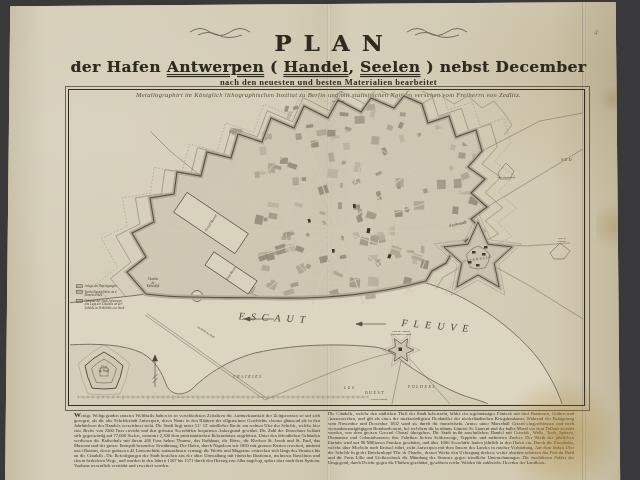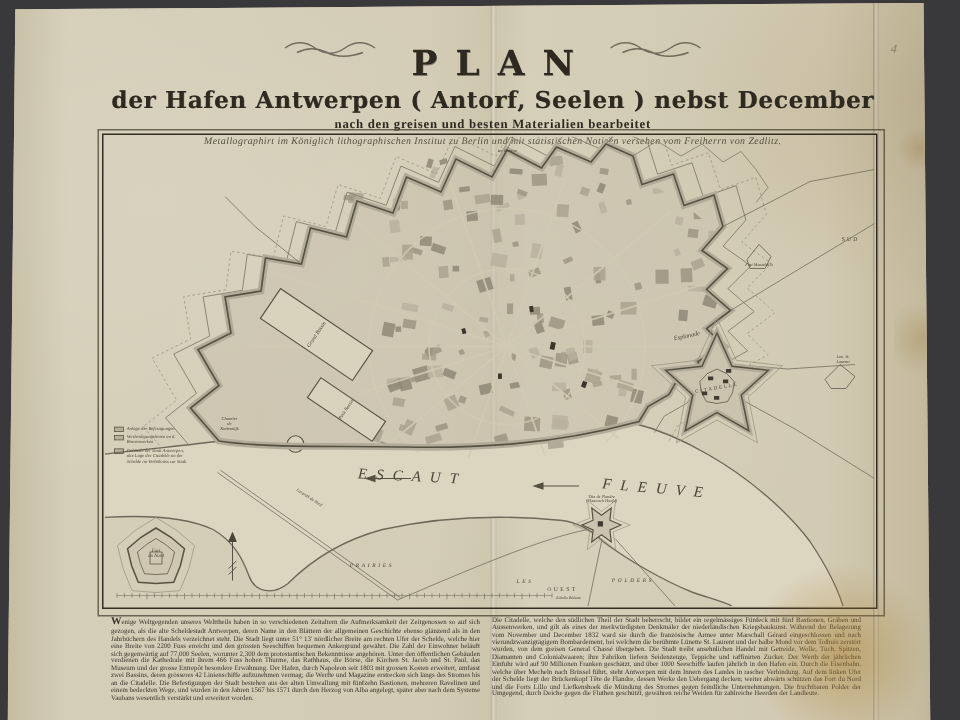--- a/index.html
+++ b/index.html
@@ -25,21 +25,21 @@
   #stain-tr{left:598px;top:84px;width:30px;height:30px;
     background:radial-gradient(circle,rgba(140,108,44,.25),rgba(140,108,44,0) 70%);}
   
   #title-block{position:absolute;left:70px;top:5px;width:517px;text-align:center;color:#2e2a20;}
   #title-main-row{display:flex;align-items:center;justify-content:center;gap:10px;}
   #title-main{font-size:23px;font-weight:bold;letter-spacing:12px;text-indent:12px;
     font-family:"DejaVu Serif",serif;text-shadow:.4px .4px 0 rgba(46,42,32,.5);margin-top:24px;}
   .flourish{opacity:.7;}
   #title-line2{font-size:15.5px;font-weight:bold;margin-top:1px;
     font-family:"DejaVu Serif",serif;letter-spacing:.4px;text-shadow:.3px .3px 0 rgba(46,42,32,.45);}
-  #title-line2 .u2{text-decoration-style:double;text-decoration-thickness:1px;text-underline-offset:2px;}
+  #title-line2 .u2{text-decoration:underline;text-decoration-style:double;text-decoration-thickness:1px;text-underline-offset:2px;}
   #title-line3{font-size:8.5px;font-weight:bold;margin-top:1px;letter-spacing:.5px;}
   #title-line4{font-size:6.6px;font-style:italic;margin-top:4px;color:#55503f;letter-spacing:.3px;}
   #marginalia{position:absolute;left:594px;top:28px;font-size:8px;font-style:italic;color:#8b7f63;transform:rotate(6deg);}
   
   #map-frame-outer{position:absolute;left:65px;top:86px;width:525px;height:325px;border:1px solid rgba(72,64,48,.75);box-sizing:border-box;}
   #map-frame-inner{position:absolute;left:68px;top:89px;width:517px;height:317px;border:1.6px solid #332d21;box-sizing:border-box;}
   #map-area{position:absolute;left:70px;top:91px;width:513px;height:313px;}
   #map-svg{position:absolute;left:0;top:0;width:513px;height:313px;}
   
   #map-labels{position:absolute;inset:0;pointer-events:none;}
@@ -69,22 +69,22 @@
     <div id="title-block">
       <div id="title-main-row">
         <svg class="flourish" width="64" height="14" viewBox="0 0 64 14">
           <path d="M2 8 Q 12 1 22 8 T 42 8 T 62 8 M10 11 Q 20 6 30 11 T 54 11" stroke="#4a4438" stroke-width="1" fill="none"></path>
         </svg>
         <span id="title-main">PLAN</span>
         <svg class="flourish" width="64" height="14" viewBox="0 0 64 14">
           <path d="M2 8 Q 12 1 22 8 T 42 8 T 62 8 M10 11 Q 20 6 30 11 T 54 11" stroke="#4a4438" stroke-width="1" fill="none"></path>
         </svg>
       </div>
-      <div id="title-line2"><span>der Hafen </span><span class="u2">Antwerpen</span><span> ( </span><span class="u2">Antorf</span><span>, </span><span class="u2">Seelen</span><span> ) nebst December</span></div>
-      <div id="title-line3">nach den greisen und besten Materialien bearbeitet</div>
+      <div id="title-line2"><span>der Hafen </span><span class="u2">Antwerpen</span><span> ( </span><span class="u2">Handel</span><span>, </span><span class="u2">Seelen</span><span> ) nebst December</span></div>
+      <div id="title-line3">nach den neuesten und besten Materialien bearbeitet</div>
       <div id="title-line4">Metallographirt im Königlich lithographischen Institut zu Berlin und mit statistischen Notizen versehen vom Freiherrn von Zedlitz.</div>
     </div>
     <div id="marginalia">4</div>
 
     <div id="map-frame-outer"></div>
     <div id="map-frame-inner"></div>
 
     <div id="map-area">
       <svg id="map-svg" viewBox="0 0 513 313">
         <defs>

